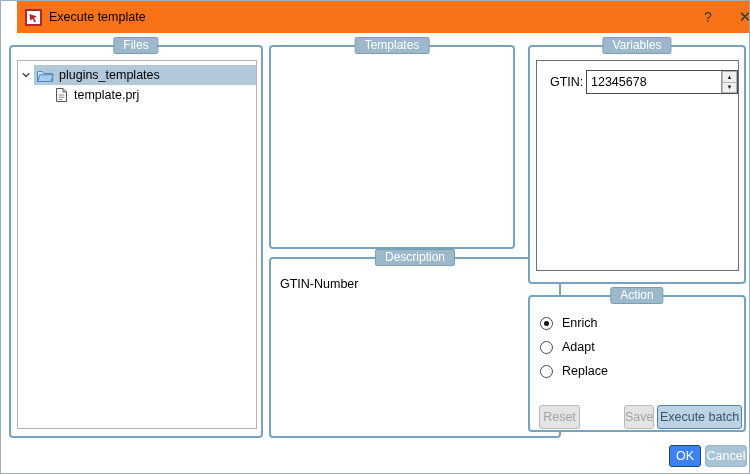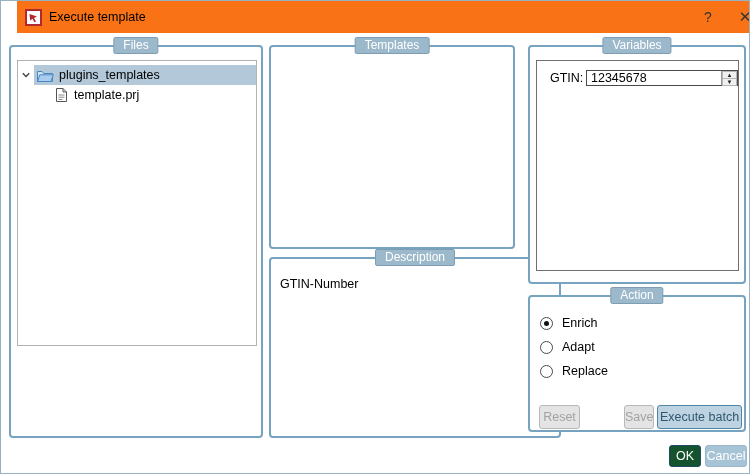--- a/index.html
+++ b/index.html
@@ -12,21 +12,21 @@
   .app-icon { position:absolute; left:8px; top:8px; width:17px; height:17px; }
   .win-title { position:absolute; left:32px; top:9px; font-size:12.5px; color:#000; }
   .help-btn { position:absolute; left:678px; top:3px; width:26px; height:26px; text-align:center; line-height:26px; font-size:14px; color:#333; cursor:pointer; }
   .close-btn { position:absolute; left:715px; top:3px; width:26px; height:26px; text-align:center; line-height:26px; font-size:15px; color:#333; cursor:pointer; }
 
   
   .panel { position:absolute; border:2px solid #76a3bf; border-radius:4px; background:#fff; }
   .badge { position:absolute; top:-10px; left:50%; transform:translateX(-50%); background:#9cb9cc; border:1px solid #7e9db2; border-radius:2px; color:#fff; font-size:12px; line-height:15px; padding:0 9px; white-space:nowrap; }
 
   .files-panel { left:8px; top:44px; width:254px; height:393px; }
-  .tree-box { position:absolute; left:6px; top:13px; width:240px; height:286px; border:1px solid #b2b2b2; background:#fff; padding-top:4px; }
+  .tree-box { position:absolute; left:6px; top:13px; width:240px; height:369px; border:1px solid #b2b2b2; background:#fff; padding-top:4px; }
   .tree-row { display:flex; align-items:center; height:20px; }
   .tree-indent { width:16px; flex:0 0 16px; display:flex; justify-content:center; }
   .row-bg { flex:1; display:flex; align-items:center; height:20px; padding-left:2px; }
   .tree-row.selected .row-bg { background:#b3c9da; }
   .tree-icon { width:18px; height:15px; margin-right:5px; flex:0 0 18px; }
   .doc-icon { width:13px; height:16px; margin-right:6px; flex:0 0 13px; }
   .tree-label { font-size:12.5px; }
   .child-indent { width:37px; flex:0 0 37px; }
 
   .templates-panel { left:268px; top:44px; width:246px; height:204px; }
@@ -34,40 +34,40 @@
   .list-item { height:23px; line-height:22px; padding-left:4px; font-size:12.5px; }
   .list-item.selected { background:linear-gradient(#eaf5fd,#d8ebfa); outline:1px dotted #3c3c3c; outline-offset:-1px; }
 
   .description-panel { left:268px; top:256px; width:292px; height:181px; }
   .desc-text { position:absolute; left:9px; top:18px; font-size:12.5px; }
 
   .variables-panel { left:527px; top:44px; width:218px; height:239px; }
   .vars-box { position:absolute; left:6px; top:13px; width:203px; height:211px; border:1px solid #6f6f6f; background:#fff; }
   .var-row { display:flex; align-items:center; margin-top:9px; padding-left:13px; }
   .var-label { width:38px; font-size:12.5px; }
-  .spinbox { display:flex; width:152px; height:16px; border:1px solid #4a4a4a; background:#fff; }
+  .spinbox { display:flex; width:152px; height:24px; border:1px solid #4a4a4a; background:#fff; }
   .spin-input { flex:1; border:none; outline:none; font-family:"Liberation Sans",sans-serif; font-size:12.5px; padding-left:4px; min-width:0; }
   .spin-btns { width:16px; display:flex; flex-direction:column; border-left:1px solid #9a9a9a; }
   .spin-btn { flex:1; background:#f0f0f0; border:1px solid #b5b5b5; display:flex; align-items:center; justify-content:center; font-size:6px; color:#222; cursor:pointer; line-height:1; }
   .spin-btn.up { border-bottom:none; }
 
   .action-panel { left:527px; top:294px; width:218px; height:137px; }
   .radio-row { display:flex; align-items:center; height:24px; padding-left:10px; }
   .radio-row:first-of-type { margin-top:14px; }
   .radio { width:13px; height:13px; border:1px solid #4a4a4a; border-radius:50%; background:#fff; position:relative; flex:0 0 13px; }
   .radio.checked::after { content:""; position:absolute; left:3px; top:3px; width:5px; height:5px; border-radius:50%; background:#111; }
   .radio-label { margin-left:9px; font-size:12.5px; }
 
   .btn { position:absolute; height:24px; border-radius:3px; font-family:"Liberation Sans",sans-serif; font-size:12.5px; text-align:center; line-height:22px; cursor:pointer; }
   .btn.disabled { background:#e4e4e4; border:1px solid #b8b8b8; color:#a3a3a3; cursor:default; }
   .reset-btn { left:9px; top:108px; width:41px; }
   .save-btn { left:94px; top:108px; width:30px; }
   .exec-btn { left:127px; top:108px; width:85px; background:#bed3e2; border:1px solid #5184a6; color:#30576f; }
 
-  .ok-btn { left:668px; top:444px; width:32px; height:22px; background:#14532d; border:1px solid #1e4a68; color:#fff; line-height:20px; }
+  .ok-btn { left:668px; top:444px; width:32px; height:22px; background:#3b82f6; border:1px solid #1e4a68; color:#fff; line-height:20px; }
   .cancel-btn { left:704px; top:444px; width:42px; height:22px; background:#a7c3d6; border:1px solid #9ab8cc; color:#fff; line-height:20px; }
 </style>
 </head>
 <body>
 
 <div class="dialog">
 
   <div class="titlebar">
     <span class="app-icon">
       <svg width="17" height="17" viewBox="0 0 17 17">

